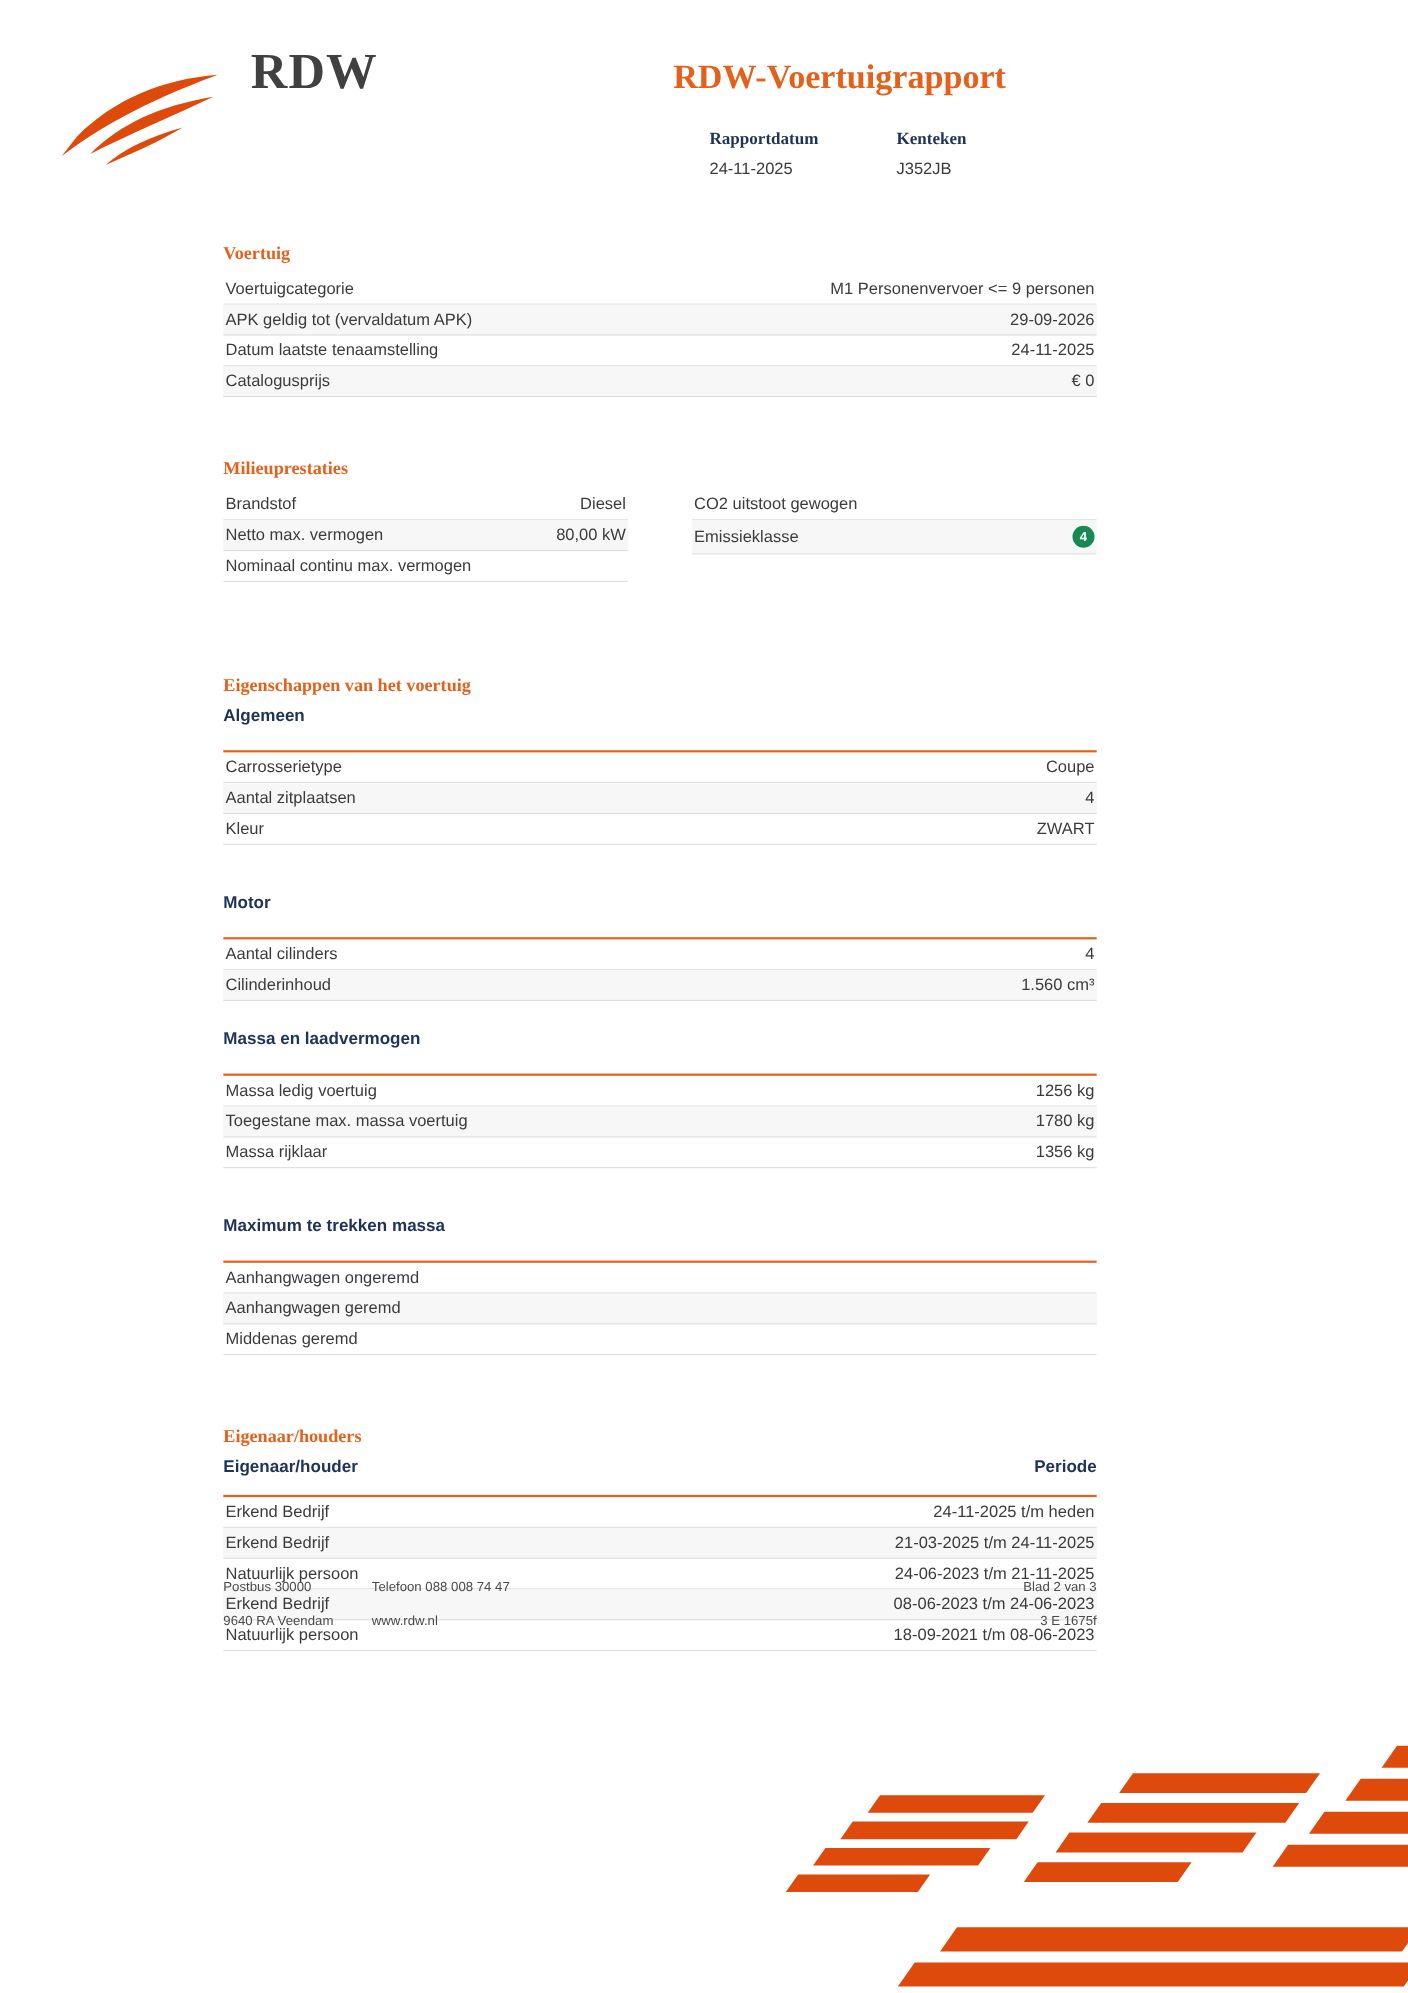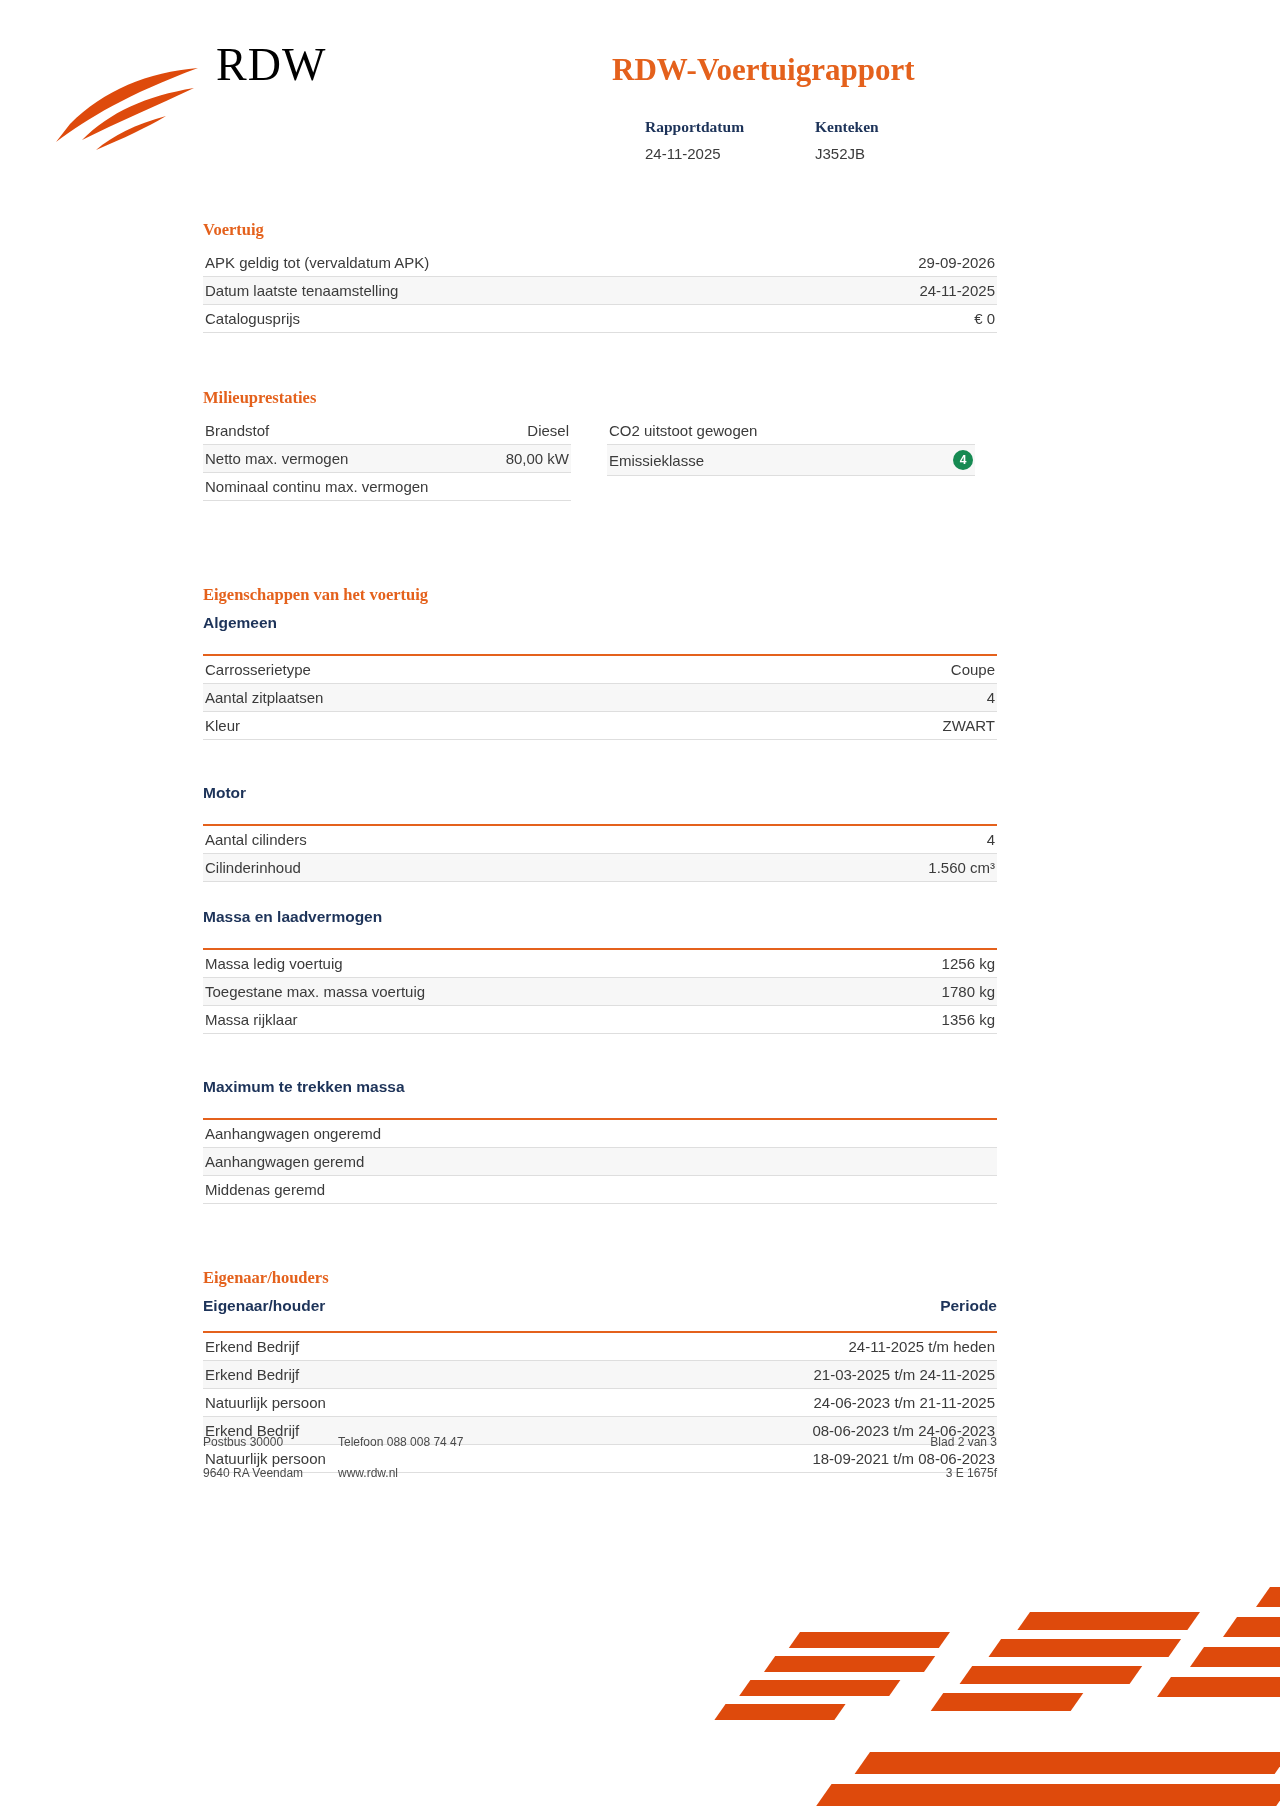--- a/index.html
+++ b/index.html
@@ -11,23 +11,23 @@
     color: #3b3b3b;
     position: relative;
     overflow: hidden;
   }
   .page { position: absolute; inset: 0; overflow: hidden; background: #fff; }
 
   
   .logo { position: absolute; left: 48px; top: 42px; display: flex; align-items: flex-start; }
   .logo svg { display: block; margin-top: 24px; }
   .logo-text {
-    font-family: "Liberation Serif", serif; font-weight: normal;
-    font-size: 46px; line-height: 1; color: #000000;
-    margin-left: 16px; letter-spacing: 1px;
+    font-family: "Liberation Serif", serif; font-weight: bold;
+    font-size: 46px; line-height: 1; color: #404040;
+    margin-left: 28px; letter-spacing: 1px;
   }
   .doc-title {
     position: absolute; left: 612px; top: 52px; margin: 0;
     font-family: "Liberation Serif", serif; font-weight: bold;
     font-size: 31px; color: #e4611c; white-space: nowrap;
   }
   .meta { position: absolute; left: 645px; top: 118px; display: flex; }
   .meta-col { width: 170px; }
   .meta-label {
     font-family: "Liberation Serif", serif; font-weight: bold;
@@ -49,21 +49,21 @@
   .row {
     display: flex; justify-content: space-between; align-items: center;
     padding: 5px 2px; min-height: 27px;
     border-bottom: 1px solid #dedede;
     font-size: 15px;
   }
   .rows .row:nth-child(even) { background: #f7f7f7; }
   .lbl { white-space: nowrap; }
   .val { white-space: nowrap; text-align: right; }
 
-  .two-col { display: flex; gap: 36px; }
+  .two-col { display: flex; gap: 58px; }
   .two-col .col { flex: 0 0 368px; }
 
   .badge {
     width: 20px; height: 20px; border-radius: 50%;
     background: #168a52; color: #fff;
     font-size: 12px; font-weight: bold;
     display: flex; align-items: center; justify-content: center;
   }
 
   .sub-h {
@@ -120,20 +120,24 @@
       <div class="meta-label">Kenteken</div>
       <div class="meta-value">J352JB</div>
     </div>
   </div>
 
   <div class="content">
 
     <section class="sec-voertuig">
       <h2 class="sec-h">Voertuig</h2>
       <div class="rows">
+        <div class="row">
+          <span class="lbl">Voertuigcategorie</span>
+          <span class="val">M1 Personenvervoer &lt;= 9 personen</span>
+        </div>
         <div class="row">
           <span class="lbl">APK geldig tot (vervaldatum APK)</span>
           <span class="val">29-09-2026</span>
         </div>
         <div class="row">
           <span class="lbl">Datum laatste tenaamstelling</span>
           <span class="val">24-11-2025</span>
         </div>
         <div class="row">
           <span class="lbl">Catalogusprijs</span>

